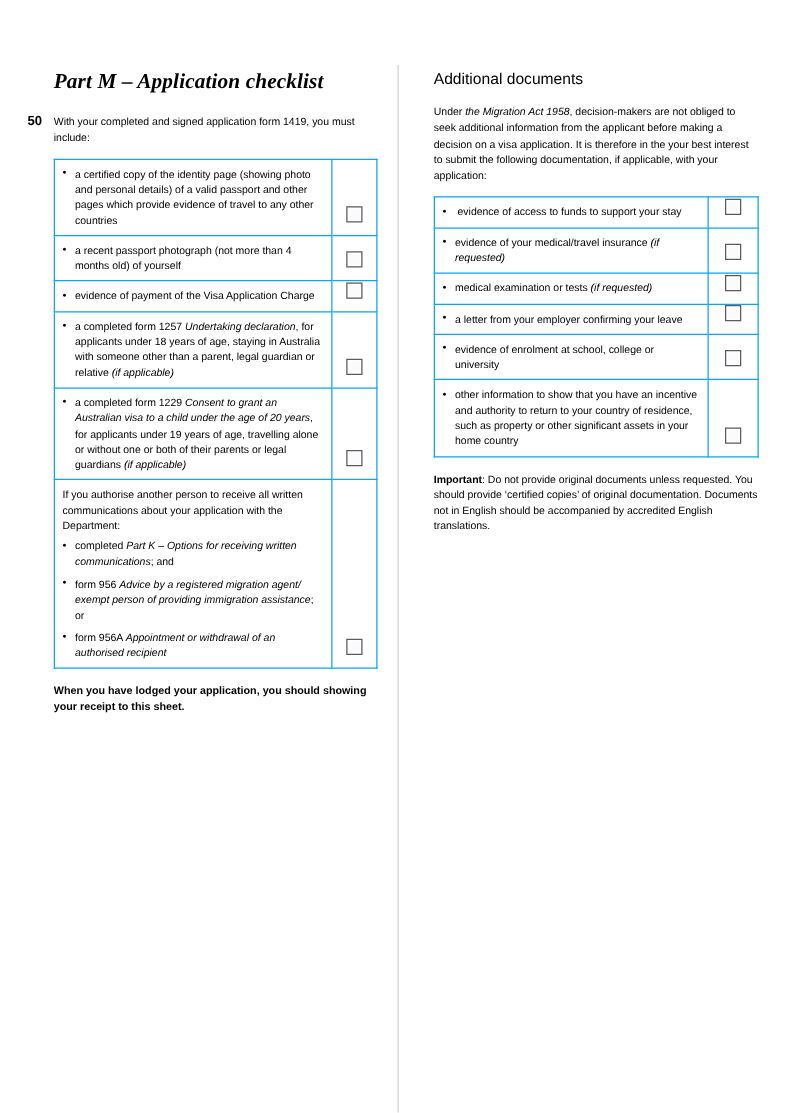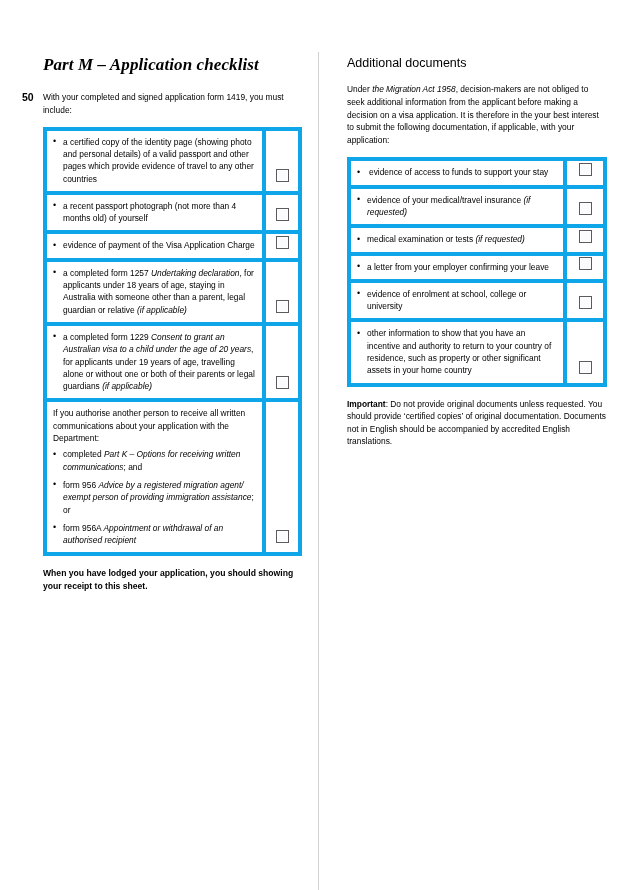--- a/index.html
+++ b/index.html
@@ -89,21 +89,21 @@
 
   
   .checktable {
     width: 100%;
     border-collapse: collapse;
     border: 1px solid #1a1a1a;
     table-layout: fixed;
   }
   .col-left .checktable { margin-left: 21px; width: 259px; }
   .checktable td {
-    border: 4px solid #0ea5e9;
+    border: 1px solid #0ea5e9;
     vertical-align: top;
     padding: 5px 6px 6px 6px;
   }
   .checktable td.cell-text {
     font-size: 8.4px;
     line-height: 12.3px;
   }
   .checktable td.cell-box {
     width: 36px;
     vertical-align: bottom;

